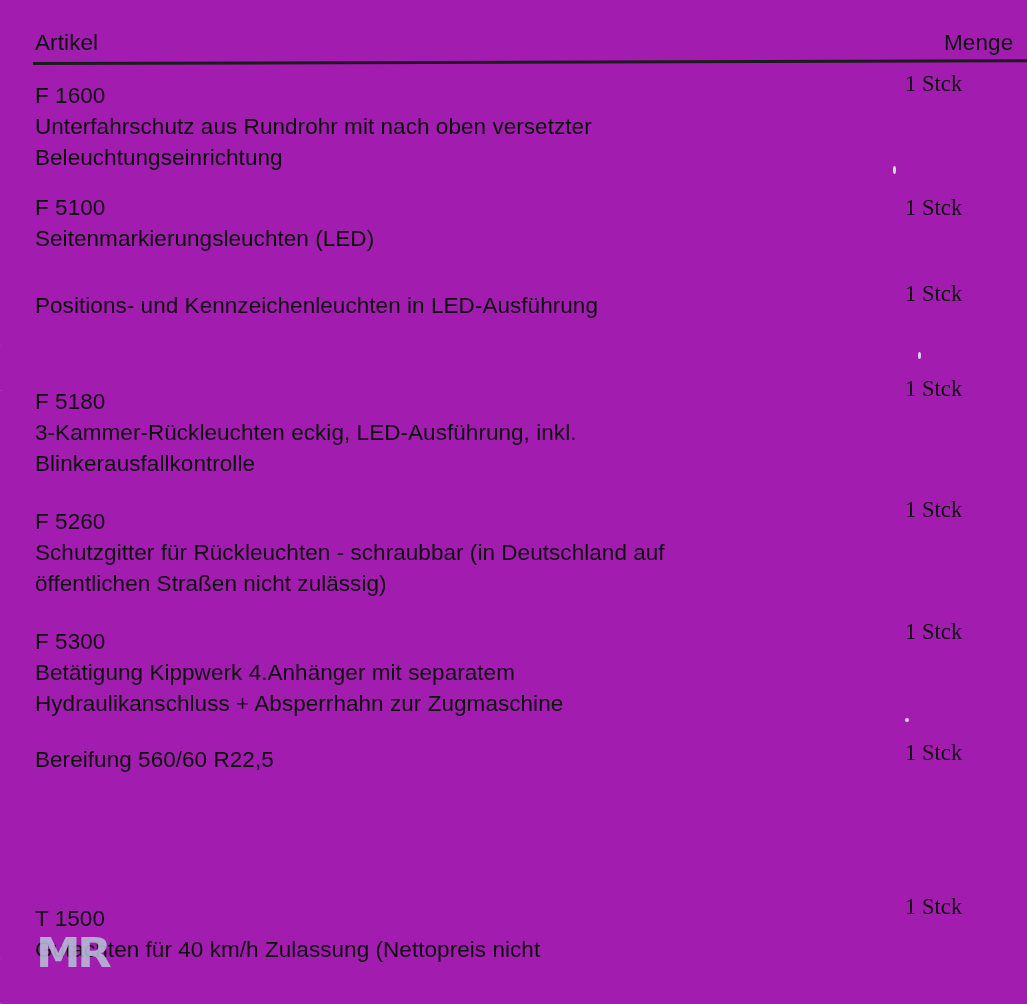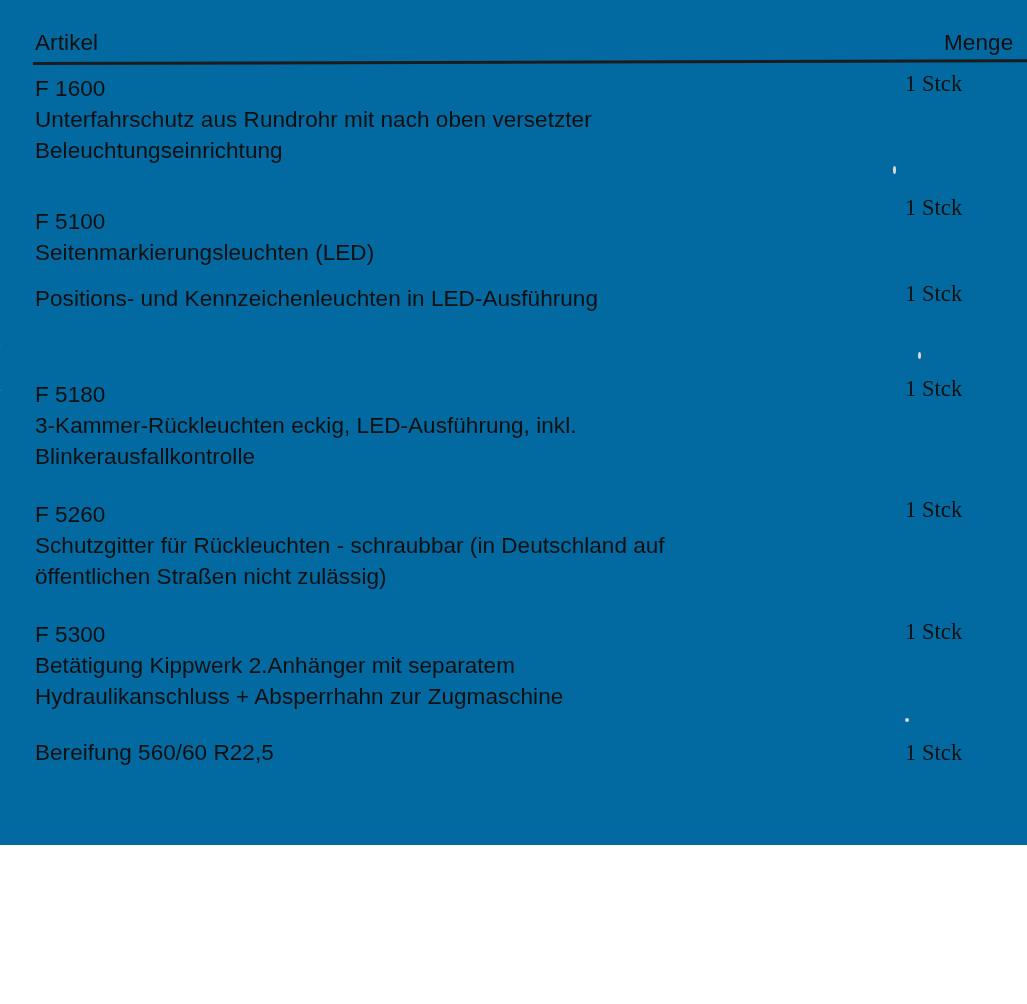--- a/index.html
+++ b/index.html
@@ -7,22 +7,22 @@
     padding: 0;
     background: #ffffff;
   }
   body {
     font-family: "Liberation Sans", sans-serif;
     color: #101010;
   }
   #page {
     position: relative;
     width: 1027px;
-    height: 845px;
-    background: #0369a1;
+    height: 1004px;
+    background: #a21caf;
     overflow: hidden;
   }
 
   
   .scan-curve {
     position: absolute;
     width: 26px;
     height: 46px;
     border-left: 1.5px solid #c9c9cf;
     border-radius: 60% 0 0 40%;
@@ -80,20 +80,21 @@
     left: 0;
     width: 1027px;
   }
   .desc {
     position: absolute;
     left: 35px;
     font-size: 22.5px;
     line-height: 31px;
     white-space: pre;
     letter-spacing: .05px;
+    margin-top: 7px;
   }
   .qty {
     position: absolute;
     left: 905px;
     font-size: 22.5px;
     line-height: 31px;
     white-space: nowrap;
     letter-spacing: .05px;
     font-family: Liberation Serif, serif;
   }
@@ -108,37 +109,37 @@
   <div class="hdr hdr-qty">Menge</div>
 
   <div class="rule"></div>
 
   <div id="rows">
       <div class="row">
         <div class="desc" style="top: 73px;"><span class="ln">F 1600</span><span class="ln">Unterfahrschutz aus Rundrohr mit nach oben versetzter</span><span class="ln">Beleuchtungseinrichtung</span></div>
         <div class="qty" style="top: 68px;">1 Stck</div>
       </div>
       <div class="row">
-        <div class="desc" style="top: 206px;"><span class="ln">F 5100</span><span class="ln">Seitenmarkierungsleuchten (LED)</span></div>
+        <div class="desc" style="top: 185px;"><span class="ln">F 5100</span><span class="ln">Seitenmarkierungsleuchten (LED)</span></div>
         <div class="qty" style="top: 192px;">1 Stck</div>
       </div>
       <div class="row">
         <div class="desc" style="top: 283px;"><span class="ln">Positions- und Kennzeichenleuchten in LED-Ausführung</span></div>
         <div class="qty" style="top: 278px;">1 Stck</div>
       </div>
       <div class="row">
         <div class="desc" style="top: 379px;"><span class="ln">F 5180</span><span class="ln">3-Kammer-Rückleuchten eckig, LED-Ausführung, inkl.</span><span class="ln">Blinkerausfallkontrolle</span></div>
         <div class="qty" style="top: 373px;">1 Stck</div>
       </div>
       <div class="row">
         <div class="desc" style="top: 499px;"><span class="ln">F 5260</span><span class="ln">Schutzgitter für Rückleuchten - schraubbar (in Deutschland auf</span><span class="ln">öffentlichen Straßen nicht zulässig)</span></div>
         <div class="qty" style="top: 494px;">1 Stck</div>
       </div>
       <div class="row">
-        <div class="desc" style="top: 619px;"><span class="ln">F 5300</span><span class="ln">Betätigung Kippwerk 2.Anhänger mit separatem</span><span class="ln">Hydraulikanschluss + Absperrhahn zur Zugmaschine</span></div>
+        <div class="desc" style="top: 619px;"><span class="ln">F 5300</span><span class="ln">Betätigung Kippwerk 4.Anhänger mit separatem</span><span class="ln">Hydraulikanschluss + Absperrhahn zur Zugmaschine</span></div>
         <div class="qty" style="top: 616px;">1 Stck</div>
       </div>
       <div class="row">
         <div class="desc" style="top: 737px;"><span class="ln">Bereifung 560/60 R22,5</span></div>
         <div class="qty" style="top: 737px;">1 Stck</div>
       </div>
       <div class="row">
         <div class="desc" style="top: 896px;"><span class="ln">T 1500</span><span class="ln">Gutachten für 40 km/h Zulassung (Nettopreis nicht</span></div>
         <div class="qty" style="top: 891px;">1 Stck</div>
       </div>

